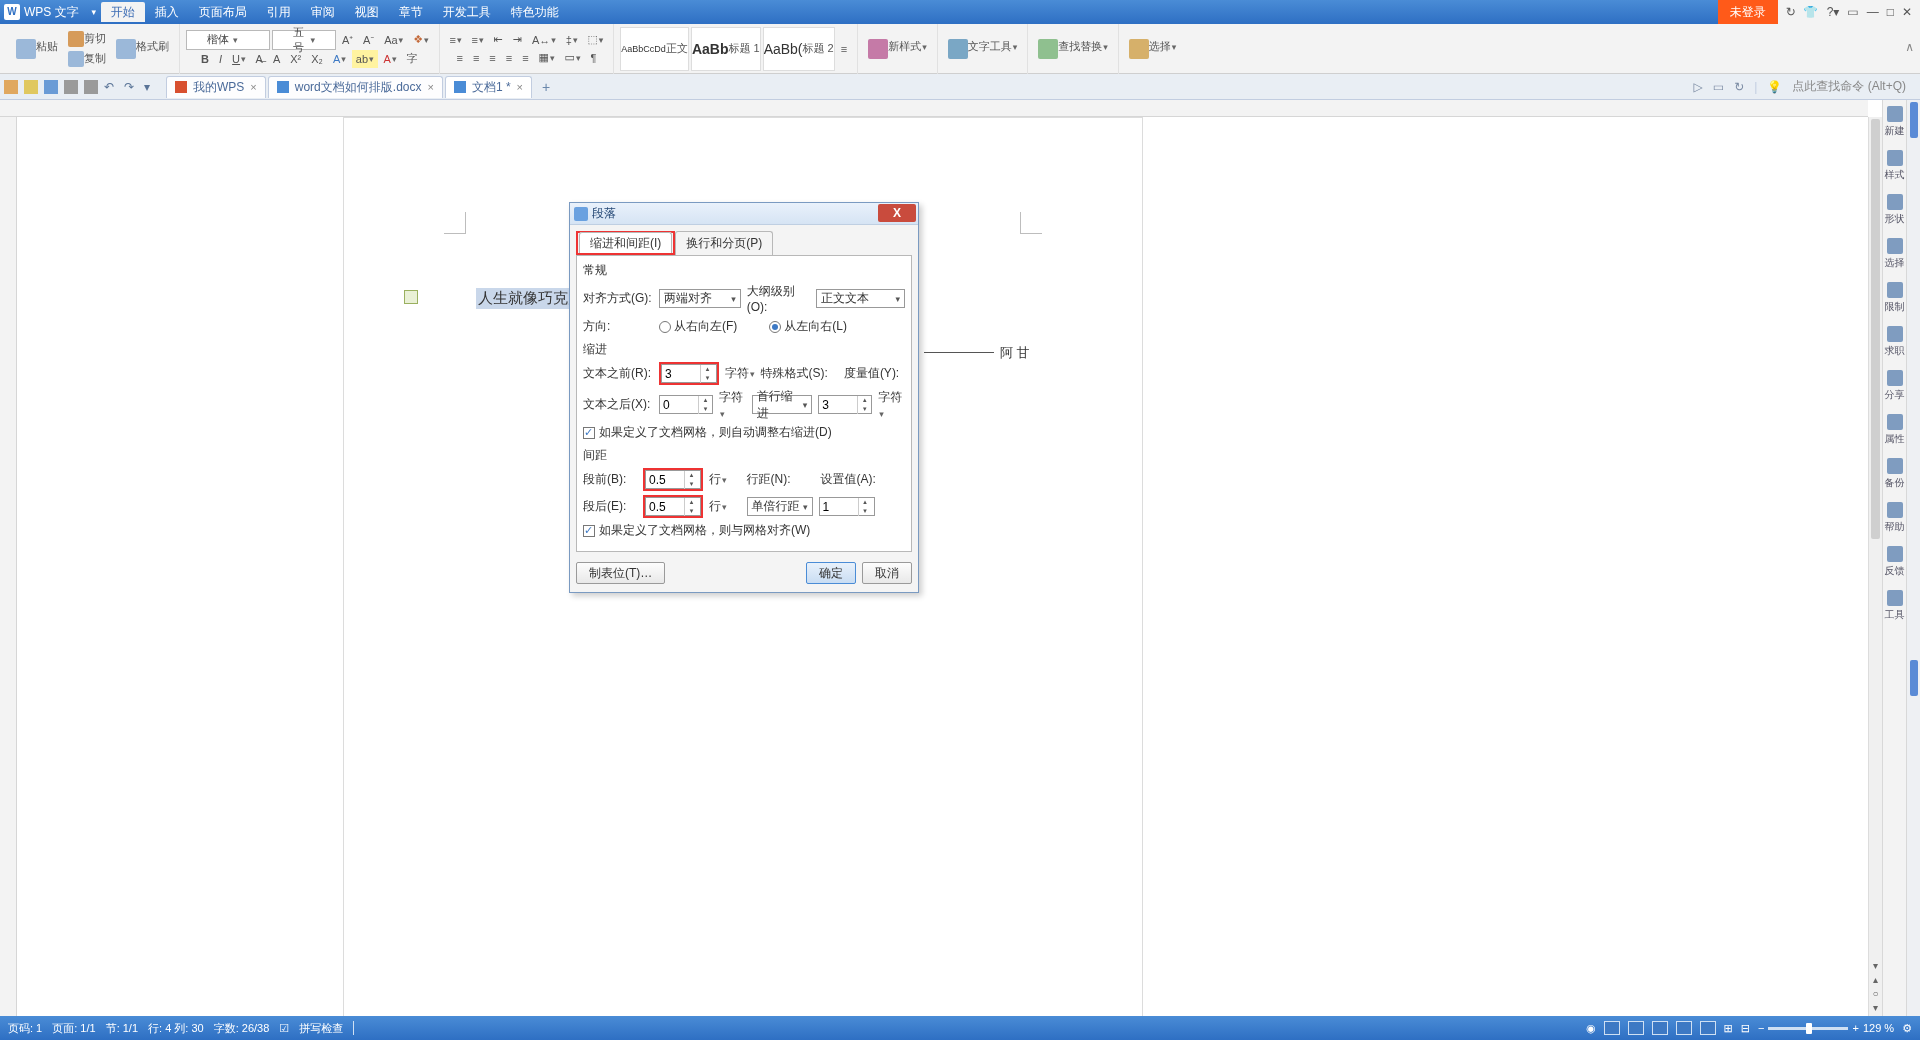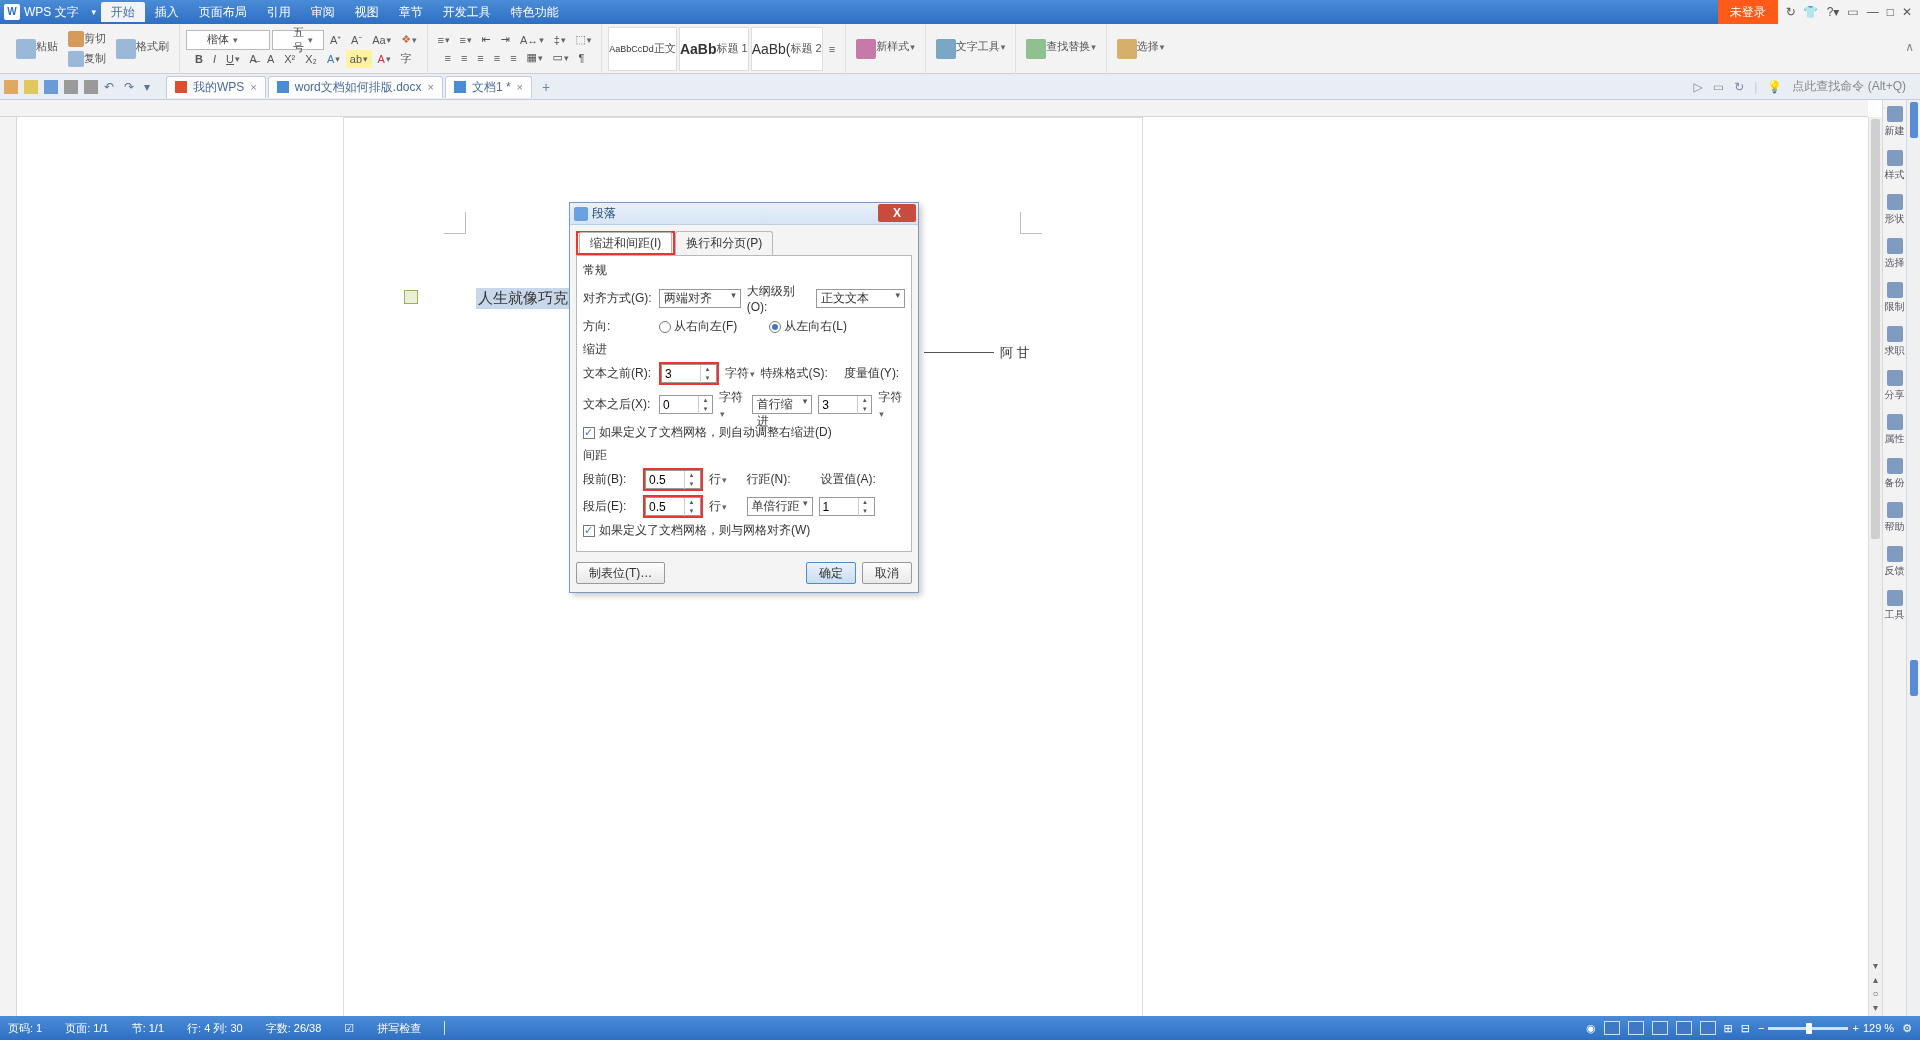--- a/index.html
+++ b/index.html
@@ -57,41 +57,41 @@
 .vscroll{position:absolute;right:0;top:17px;bottom:0;width:14px;background:#f0f0f0;border-left:1px solid #dcdcdc}
 .vscroll .thumb{position:absolute;left:2px;right:2px;top:2px;height:420px;background:#cfcfcf;border-radius:2px}
 .vscroll .arr{position:absolute;left:0;right:0;height:14px;text-align:center;font-size:10px;color:#666}
 
 .rsidebar{position:absolute;right:14px;top:100px;width:24px;bottom:24px;background:#f3f3f3;border-left:1px solid #d8d8d8;display:flex;flex-direction:column;align-items:center;padding-top:6px;gap:12px;font-size:10px;color:#556}
 .rsidebar .it{display:flex;flex-direction:column;align-items:center;gap:2px}
 .rsidebar .ic2{width:16px;height:16px;background:#7f9cc0;border-radius:2px}
 .rslits{position:absolute;right:0;top:100px;width:14px;bottom:24px;background:#eef0f3;border-left:1px solid #d8d8d8}
 .rslits .mark{position:absolute;left:3px;width:8px;height:36px;background:#5a8bd6;border-radius:2px}
 
-.status{position:absolute;left:0;right:0;bottom:0;height:24px;background:linear-gradient(#4a8cd6,#2e6fc3);color:#fff;display:flex;align-items:center;font-size:11px;padding:0 8px;gap:23px}
+.status{position:absolute;left:0;right:0;bottom:0;height:24px;background:linear-gradient(#4a8cd6,#2e6fc3);color:#fff;display:flex;align-items:center;font-size:11px;padding:0 8px;gap:10px}
 .status .right{margin-left:auto;display:flex;align-items:center;gap:8px}
 .viewbtn{width:16px;height:14px;border:1px solid #cfe0f3;background:#3d79c4}
 .zoom{display:flex;align-items:center;gap:4px}
 .zoom .track{width:80px;height:3px;background:#cfe0f3;position:relative}
 .zoom .knob{position:absolute;top:-4px;left:38px;width:6px;height:11px;background:#fff;border-radius:1px}
 
 .dialog{position:absolute;left:569px;top:202px;width:350px;background:#f4f4f4;border:1px solid #7a9ac1;box-shadow:3px 3px 6px rgba(0,0,0,.2);font-size:12px}
 .dtitle{height:22px;background:linear-gradient(#e9f1fb,#d6e4f4);display:flex;align-items:center;padding:0 4px;color:#274a77;position:relative;border-bottom:1px solid #bfcfe2}
 .dtitle .dic{width:14px;height:14px;background:#6aa1e0;border-radius:2px;margin-right:4px}
 .dclose{position:absolute;right:2px;top:1px;width:38px;height:18px;background:#c94b3d;color:#fff;text-align:center;line-height:18px;border-radius:2px;font-weight:bold}
 .dtabs{display:flex;padding:6px 6px 0 6px;gap:0}
 .dtabbtn{border:1px solid #b8b8b8;border-bottom:none;background:#f4f4f4;padding:3px 10px;font-size:12px;border-top-left-radius:3px;border-top-right-radius:3px}
 .dtabbtn.active{background:#fff;position:relative;top:1px}
 .dbox{border:1px solid #b8b8b8;margin:0 6px 6px 6px;background:#fff;padding:6px}
 .hl-tab{border:2px solid #e33;padding:1px}
 .grp{margin-bottom:6px}
 .glabel{color:#333;margin-bottom:4px}
 .frow{display:flex;align-items:center;gap:6px;margin-bottom:4px}
 .flabel{min-width:70px;color:#333}
-.sel{height:19px;border:1px solid #999;background:#fff;display:flex;align-items:flex-start;padding:0 4px;font-size:12px;color:#333}
+.sel{height:19px;border:1px solid #999;background:#fff;display:flex;align-items:center;padding:0 4px;font-size:12px;color:#333}
 .sel .arw{margin-left:auto;font-size:9px;color:#555}
 .sel.w1{width:88px}.sel.w2{width:96px}.sel.w3{width:66px}
 .spin{height:19px;border:1px solid #999;background:#fff;display:flex;align-items:center;width:56px}
 .spin input{border:none;width:38px;font-size:12px;padding:0 3px;outline:none}
 .spin .ud{width:14px;display:flex;flex-direction:column;border-left:1px solid #ccc}
 .spin .ud span{height:9px;font-size:7px;text-align:center;line-height:8px;color:#555}
 .hl-spin{border:2px solid #e33}
 .radio{width:12px;height:12px;border:1px solid #777;border-radius:50%;display:inline-block;position:relative;margin-right:3px;vertical-align:middle}
 .radio.ck::after{content:"";position:absolute;left:2px;top:2px;width:6px;height:6px;background:#3d79c4;border-radius:50%}
 .chk{width:12px;height:12px;border:1px solid #777;display:inline-block;margin-right:4px;position:relative;vertical-align:middle}
@@ -154,21 +154,21 @@
           <span>格式刷</span>
         </div>
     </div>
   </div>
   <div class="rgrp">
     <div class="row">
       <div class="combo" style="width:84px">
           <span>楷体</span>
           <span class="arw">▾</span>
         </div>
-      <div class="combo" style="width:52px">
+      <div class="combo" style="width:64px">
           <span>五号</span>
           <span class="arw">▾</span>
         </div>
       <span class="txtbtn">A⁺</span>
       <span class="txtbtn">A⁻</span>
       <span class="txtbtn">Aa<span class="caret">▾</span></span>
       <span class="txtbtn" style="color:#c46a3a">❖<span class="caret">▾</span></span>
     </div>
     <div class="row">
       <span class="txtbtn">

